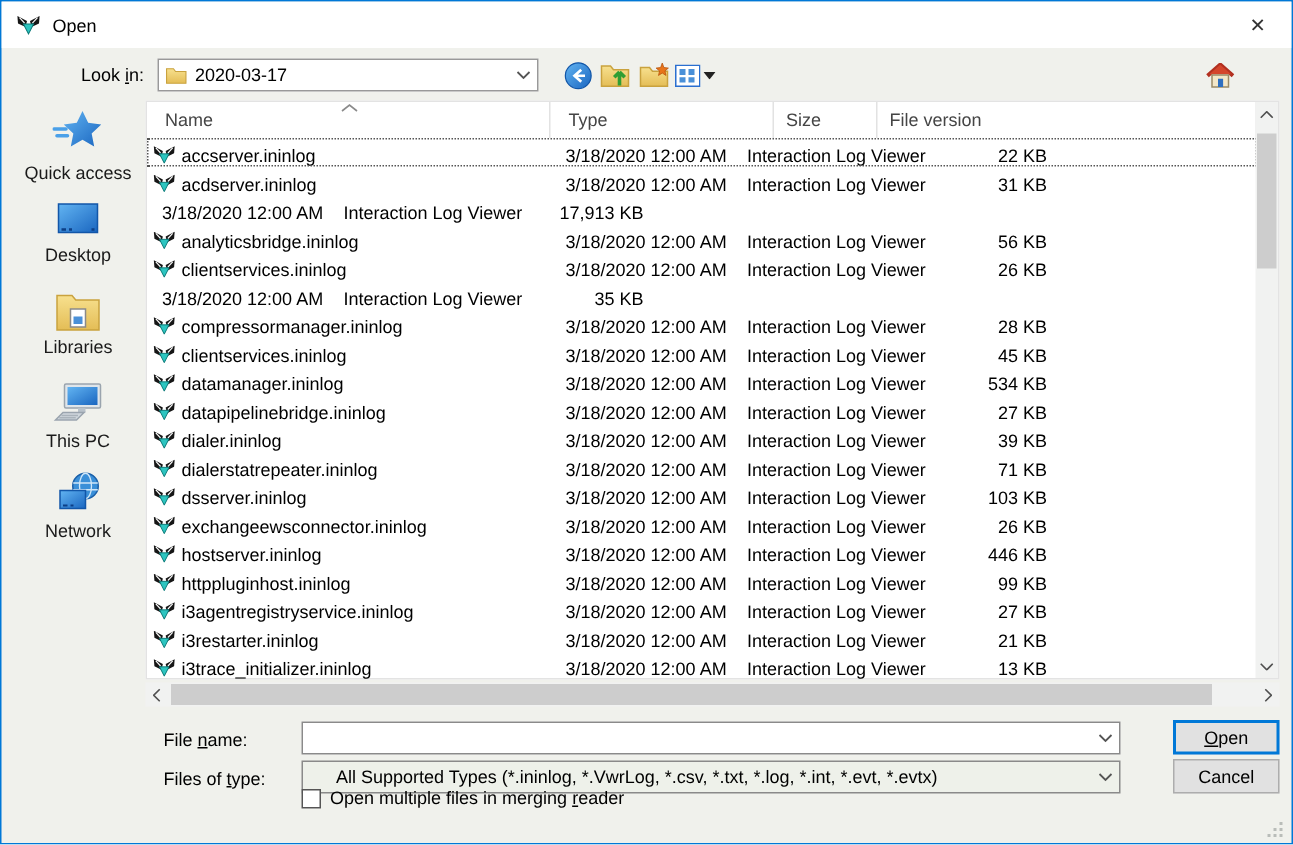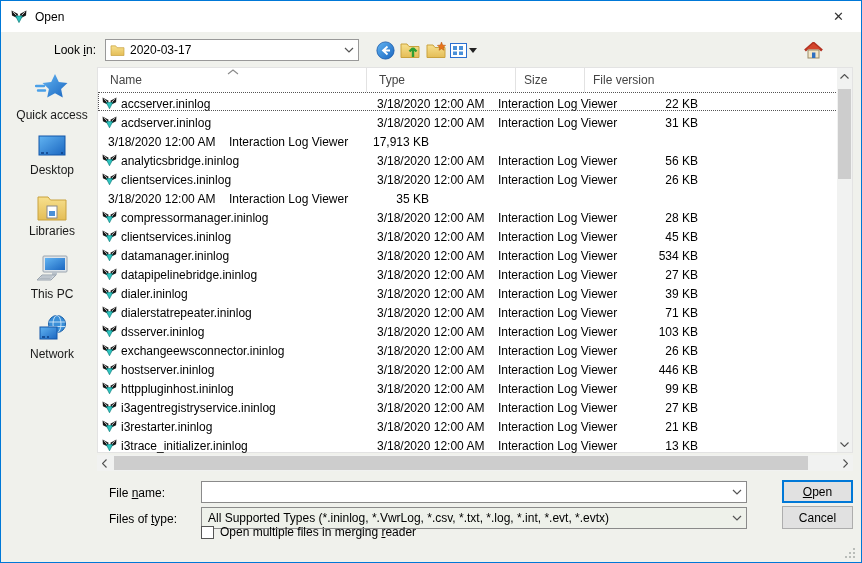--- a/index.html
+++ b/index.html
@@ -56,21 +56,21 @@
   .hscroll .arr{position:absolute;top:0;width:15px;height:16px;display:flex;align-items:center;justify-content:center}
   .hscroll .arr.left{left:0}
   .hscroll .arr.right{right:0}
   .hthumb{position:absolute;left:17px;top:1px;width:694px;height:14px;background:#cdcdcd}
 
   
   .fn-label{position:absolute;left:108px;top:485px}
   .ft-label{position:absolute;left:108px;top:511px}
   .combo{position:absolute;left:200px;height:22px;width:546px;border:1px solid #8a8a8a;display:flex;align-items:center;background:#fff}
   .combo.fname{top:480px}
-  .combo.ftype{top:506px;background:#eef1ea;padding-left:6px}
+  .combo.ftype{top:506px;background:#eef1ea;padding-left:22px}
   .combo input{flex:1;height:100%;border:none;outline:none;background:transparent;font:inherit;padding-left:6px}
   .combo .sel{flex:1;overflow:hidden;white-space:nowrap}
   .btn{position:absolute;left:781px;width:71px;height:23px;background:#e1e1e1;display:flex;align-items:center;justify-content:center;cursor:pointer}
   .btn.open{top:479px;border:2px solid #0078d7}
   .btn.cancel{top:505px;border:1px solid #adadad}
   .chk-row{position:absolute;left:200px;top:524px;display:flex;align-items:center;cursor:pointer}
   .chk-box{width:13px;height:13px;background:#fff;border:1px solid #555;margin-right:6px}
   .grip{position:absolute;right:6px;bottom:4px;width:10px;height:10px}
   .grip i{position:absolute;width:2px;height:2px;background:#b9bdb9}
 </style>

